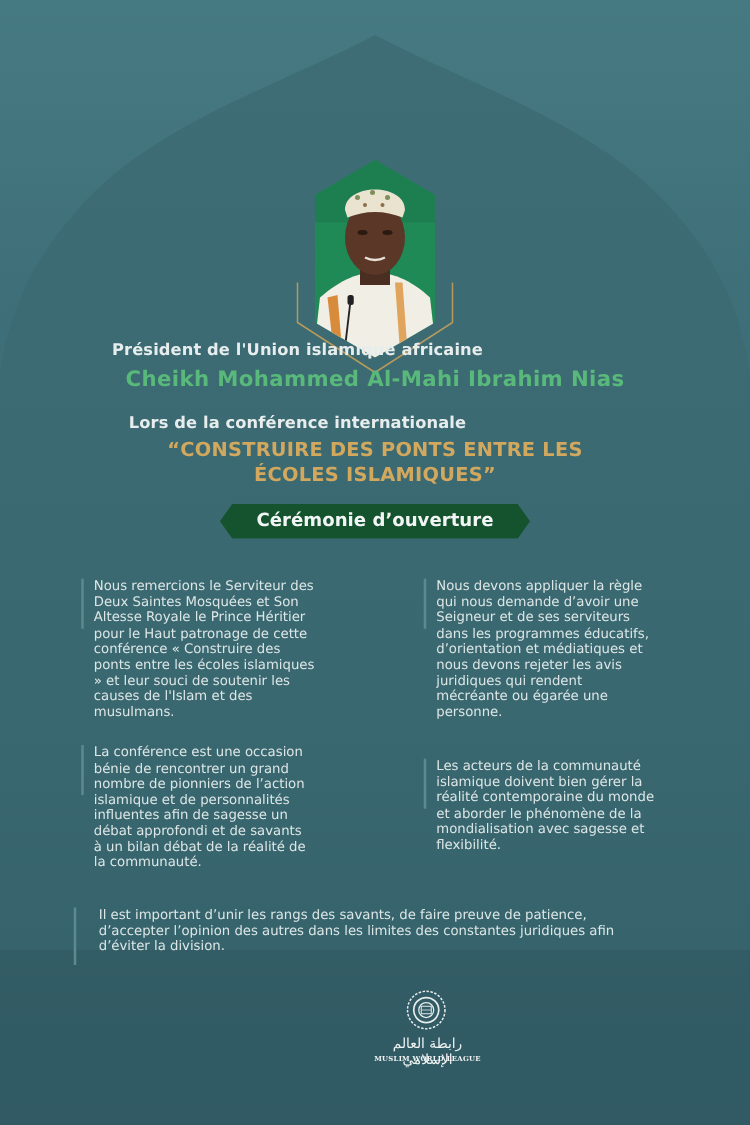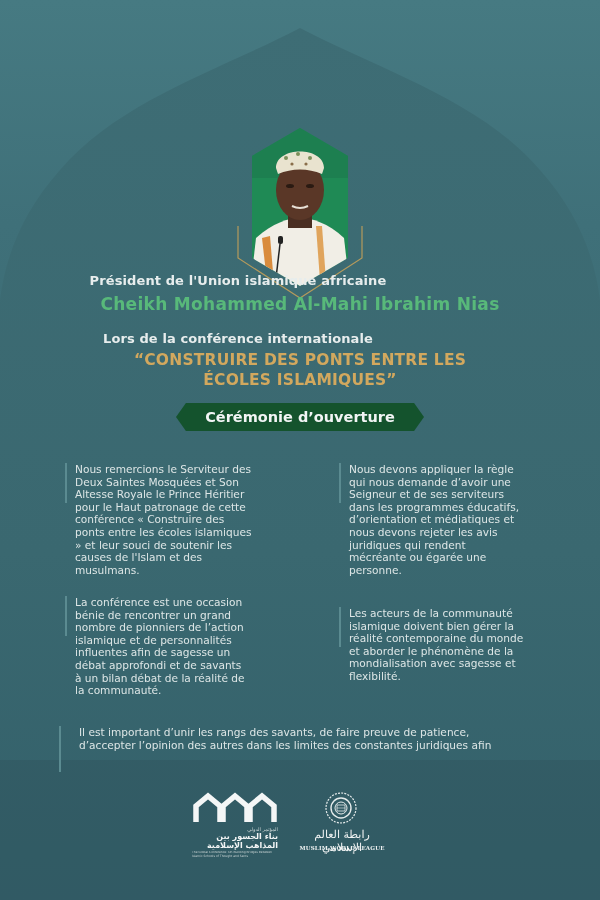--- a/index.html
+++ b/index.html
@@ -152,36 +152,24 @@
   <div>réalité contemporaine du monde</div>
   <div>et aborder le phénomène de la</div>
   <div>mondialisation avec sagesse et</div>
   <div>flexibilité.</div>
 </div>
 
 <div class="layer para" style="left:79px; top:726px; width:480px;">
   <div class="bar" style="left:-20px; height:46px;"></div>
   <div>Il est important d’unir les rangs des savants, de faire preuve de patience,</div>
   <div>d’accepter l’opinion des autres dans les limites des constantes juridiques afin</div>
+  <div>d’éviter la division.</div>
 </div>
 
 <div class="layer logos">
-  <div style="position:absolute; left:192px; top:0; width:90px; height:70px;">
-    <svg width="90" height="34" viewBox="0 0 90 34">
-      <g fill="none" stroke="#f4f6f6" stroke-width="5.5" stroke-linejoin="miter">
-        <path d="M4 32 L 4 16 L 16 6 L 28 16 L 28 32"></path>
-        <path d="M31 32 L 31 16 L 43 6 L 55 16 L 55 32"></path>
-        <path d="M58 32 L 58 16 L 70 6 L 82 16 L 82 32"></path>
-      </g>
-    </svg>
-    <div style="position:absolute; left:0; top:36px; width:86px; text-align:right; font-size:5px; color:#c9d4d4; line-height:6px;">المؤتمر الدولي</div>
-    <div style="position:absolute; left:0; top:42px; width:86px; text-align:right; font-size:8px; font-weight:700; color:#f4f6f6; line-height:9px;">بناء الجسور بين</div>
-    <div style="position:absolute; left:0; top:51px; width:86px; text-align:right; font-size:8px; font-weight:700; color:#f4f6f6; line-height:9px;">المذاهب الإسلامية</div>
-    <div style="position:absolute; left:0; top:61px; width:86px; font-size:3px; color:#c9d4d4; line-height:3.5px; overflow:hidden; height:7px;">The Global Conference: On Building Bridges Between Islamic Schools of Thought and Sects</div>
-  </div>
 
   <div style="position:absolute; left:294px; top:0; width:96px; height:70px;">
     <svg style="position:absolute; left:31px; top:2px;" width="32" height="32" viewBox="0 0 32 32">
       <circle cx="16" cy="16" r="15" fill="none" stroke="#e6ecec" stroke-width="1.2" stroke-dasharray="2 1.2"></circle>
       <circle cx="16" cy="16" r="10" fill="none" stroke="#e6ecec" stroke-width="1.4"></circle>
       <circle cx="16" cy="16" r="6" fill="none" stroke="#e6ecec" stroke-width="1"></circle>
       <rect x="12" y="13" width="8" height="6" fill="none" stroke="#e6ecec" stroke-width="0.8"></rect>
       <line x1="12" y1="16" x2="20" y2="16" stroke="#e6ecec" stroke-width="0.6"></line>
     </svg>
     <div style="position:absolute; left:0; top:38px; width:96px; text-align:center; font-family:'DejaVu Serif', serif; font-size:11px; color:#f0f3f3; line-height:13px;">رابطة العالم الإسلامي</div>

